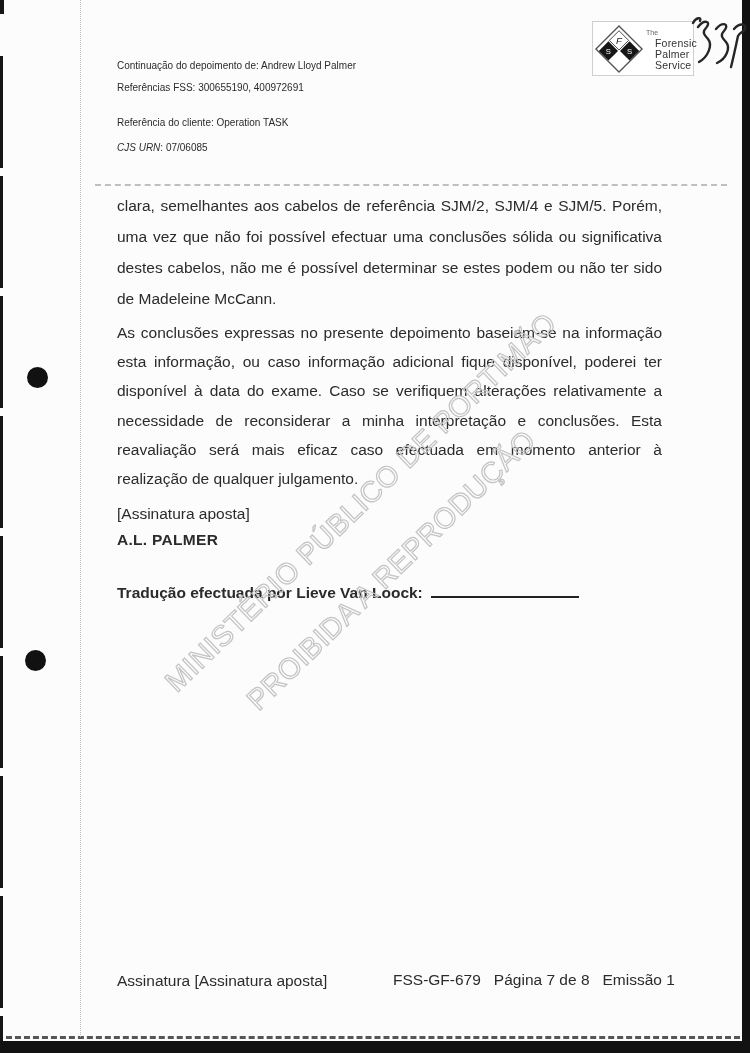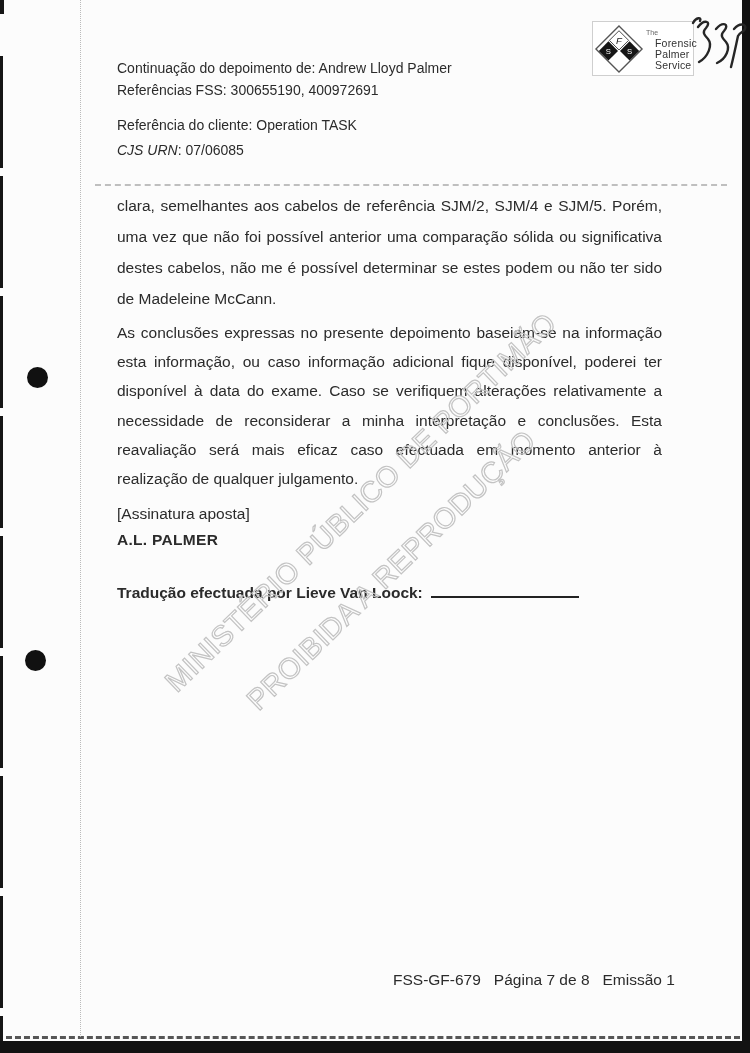--- a/index.html
+++ b/index.html
@@ -16,21 +16,21 @@
   .edge-left   { position:absolute; left:0; top:56px; width:3px; height:997px;
                  background:repeating-linear-gradient(to bottom,#161616 0 112px, transparent 112px 120px); }
   .edge-left-nub { position:absolute; left:0; top:0; width:4px; height:14px; background:#161616; }
   .margin-line { position:absolute; left:80px; top:0; height:1037px; border-left:1px dotted #b4b4b4; opacity:.9; }
 
   .hole { position:absolute; width:21px; height:21px; border-radius:50%; background:#111; }
   .hole-1 { left:27px; top:367px; }
   .hole-2 { left:25px; top:650px; }
 
   
-  .hdr-line { position:absolute; left:117px; font-size:14px; white-space:nowrap; }
+  .hdr-line { position:absolute; left:117px; font-size:10px; white-space:nowrap; }
   .hdr-1 { top:60px; }
   .hdr-2 { top:82px; }
   .hdr-3 { top:117px; }
   .hdr-4 { top:142px; }
   .italic { font-style:italic; }
 
   .separator { position:absolute; left:95px; top:184px; width:632px; border-top:2px dashed #b0b0b0; opacity:.8; }
 
   
   .para { position:absolute; left:117px; width:545px; font-size:15.5px; }
@@ -118,21 +118,21 @@
 
   <div class="hdr-line hdr-1">Continuação do depoimento de: Andrew Lloyd Palmer</div>
   <div class="hdr-line hdr-2">Referências FSS: 300655190, 400972691</div>
   <div class="hdr-line hdr-3">Referência do cliente: Operation TASK</div>
   <div class="hdr-line hdr-4"><span class="italic">CJS URN</span><span>: 07/06085</span></div>
 
   <div class="separator"></div>
 
   <div class="para para-1">
       <div class="pline">clara, semelhantes aos cabelos de referência SJM/2, SJM/4 e SJM/5. Porém,</div>
-      <div class="pline">uma vez que não foi possível anterior uma comparação sólida ou significativa</div>
+      <div class="pline">uma vez que não foi possível efectuar uma conclusões sólida ou significativa</div>
       <div class="pline">destes cabelos, não me é possível determinar se estes podem ou não ter sido</div>
       <div class="pline">de Madeleine McCann.</div>
     </div>
 
   <div class="para para-2">
       <div class="pline">As conclusões expressas no presente depoimento baseiam-se na informação</div>
       <div class="pline">esta informação, ou caso informação adicional fique disponível, poderei ter</div>
       <div class="pline">disponível à data do exame. Caso se verifiquem alterações relativamente a</div>
       <div class="pline">necessidade de reconsiderar a minha interpretação e conclusões. Esta</div>
       <div class="pline">reavaliação será mais eficaz caso efectuada em momento anterior à</div>
@@ -144,17 +144,18 @@
 
   <div class="translation">
     <span>Tradução efectuada por Lieve Van Loock:</span><span class="sign-line"></span>
   </div>
 
   <div class="watermark">
     <div class="wm-line">MINISTÉRIO PÚBLICO DE PORTIMÃO</div>
     <div class="wm-line wm-line2">PROIBIDA A REPRODUÇÃO</div>
   </div>
 
+  <div class="footer-left">Assinatura [Assinatura aposta]</div>
   <div class="footer-right">
     <span>FSS-GF-679</span><span>Página 7 de 8</span><span>Emissão 1</span>
   </div>
 
 </div>
 
 </body></html>

